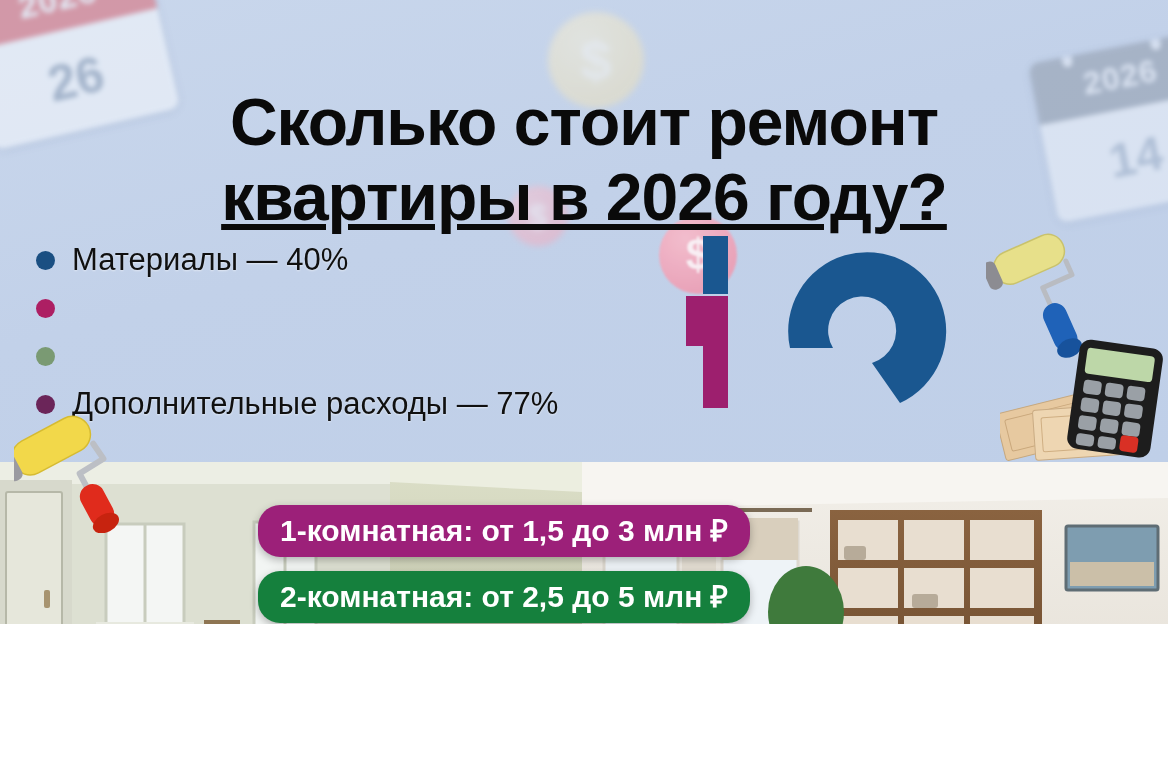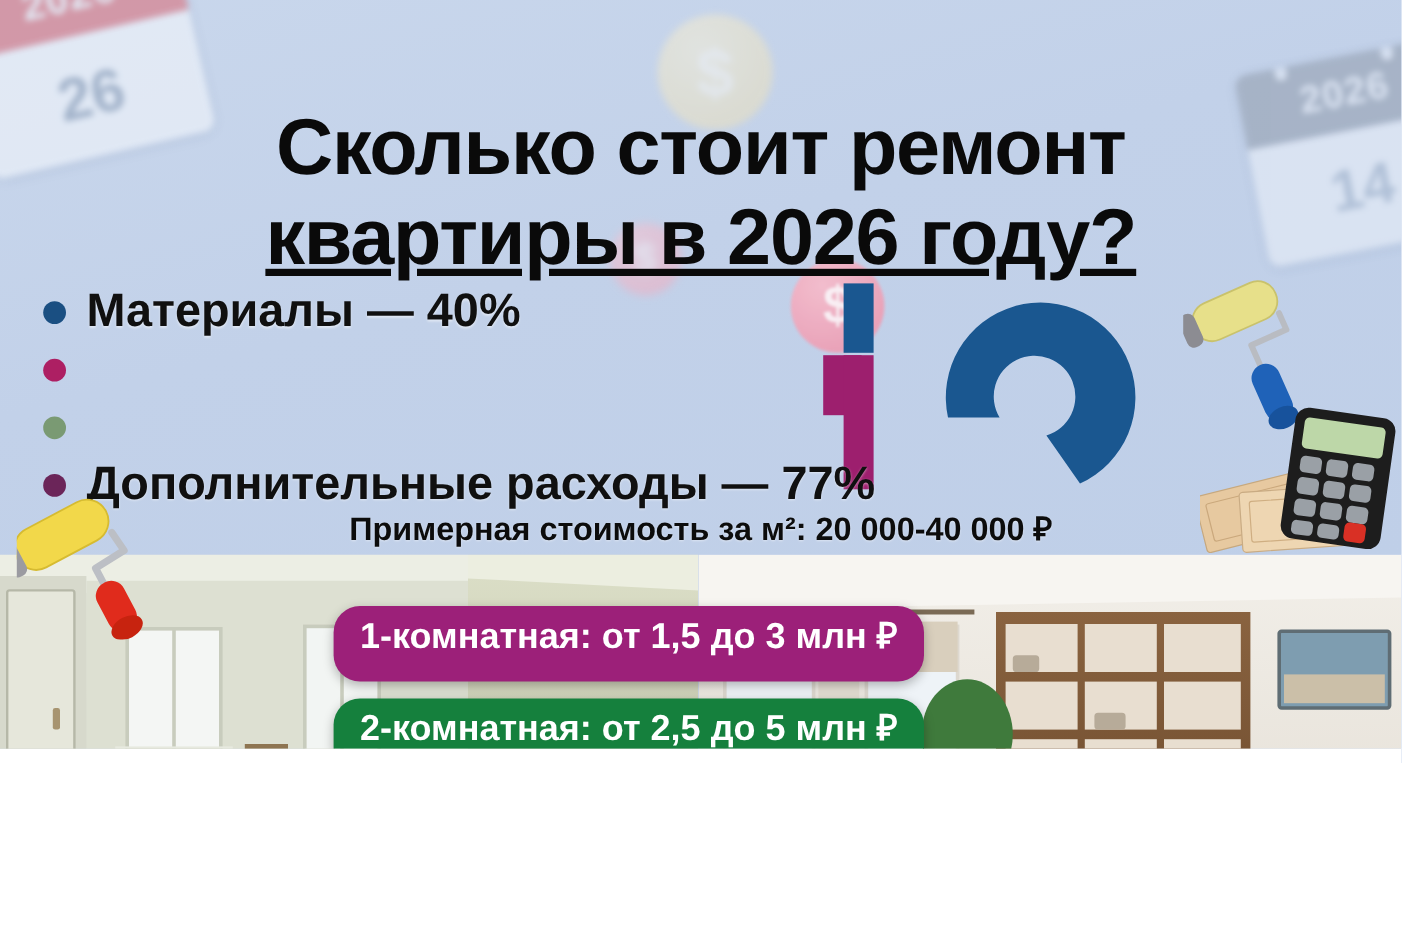--- a/index.html
+++ b/index.html
@@ -147,22 +147,22 @@
     align-items: center;
     height: 48px;
   }
   .bullet-dot {
     width: 19px; height: 19px;
     border-radius: 50%;
     margin-right: 17px;
     flex: 0 0 auto;
   }
   .bullet-text {
-    font-size: 39px;
-    font-weight: bold;
+    font-size: 31px;
+    font-weight: normal;
     color: #101010;
     white-space: nowrap;
     text-shadow: 0 1px 2px rgba(255,255,255,.5);
   }
 
   
   .sqm-line {
     position: absolute;
     left: 0; top: 421px;
     width: 1168px;
@@ -216,29 +216,28 @@
 
   
   .pills {
     position: absolute;
     left: 258px; top: 505px;
     z-index: 9;
   }
   .pill {
     display: inline-block;
     border-radius: 22px;
-    padding: 9px 22px 21px 22px;
+    padding: 9px 22px 10px 22px;
     margin-bottom: 14px;
     color: #ffffff;
     font-size: 30px;
     font-weight: bold;
     white-space: nowrap;
     box-shadow: 0 3px 9px rgba(0,0,0,.28);
     line-height: 1.1;
-    margin-left: 20px;
   }
 
   
   .footnote {
     position: absolute;
     left: 0; top: 739px;
     width: 1168px;
     text-align: center;
     font-size: 26px;
     font-weight: bold;
@@ -302,21 +301,20 @@
       <div class="bullet-row">
         <span class="bullet-dot" style="background:#7a9a73"></span>
       </div>
 
       <div class="bullet-row">
         <span class="bullet-dot" style="background:#6b2559"></span>
         <span class="bullet-text">Дополнительные расходы — 77%</span>
       </div>
     </div>
 
-    <div class="sqm-line">Примерная стоимость за м²: 20 000-40 000 ₽</div>
 
     <div class="roller" id="roller-right">
       <svg width="120" height="140" viewBox="0 0 120 140" xmlns="http://www.w3.org/2000/svg">
         <g transform="rotate(-24 60 70)">
 
           <rect x="22" y="14" width="74" height="33" rx="16" fill="#e7e08a" stroke="#c9c26c" stroke-width="1.5"></rect>
 
           <rect x="12" y="16" width="14" height="29" rx="6" fill="#8c8c92"></rect>
 
           <path d="M 92 47 L 92 62 L 60 62 L 60 84" fill="none" stroke="#b9bcc2" stroke-width="5" stroke-linecap="round" stroke-linejoin="round"></path>

